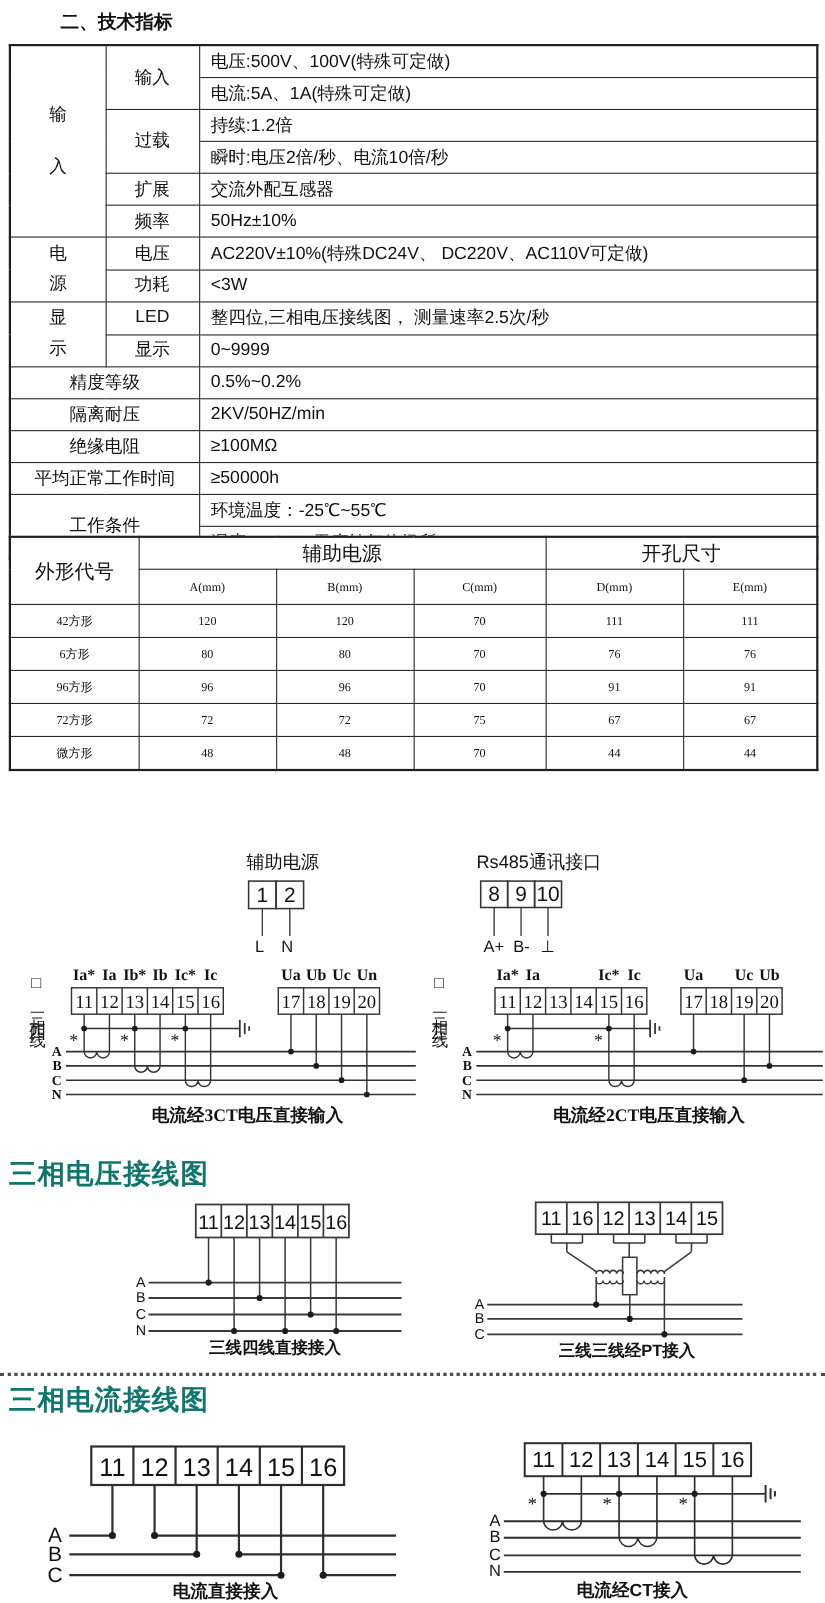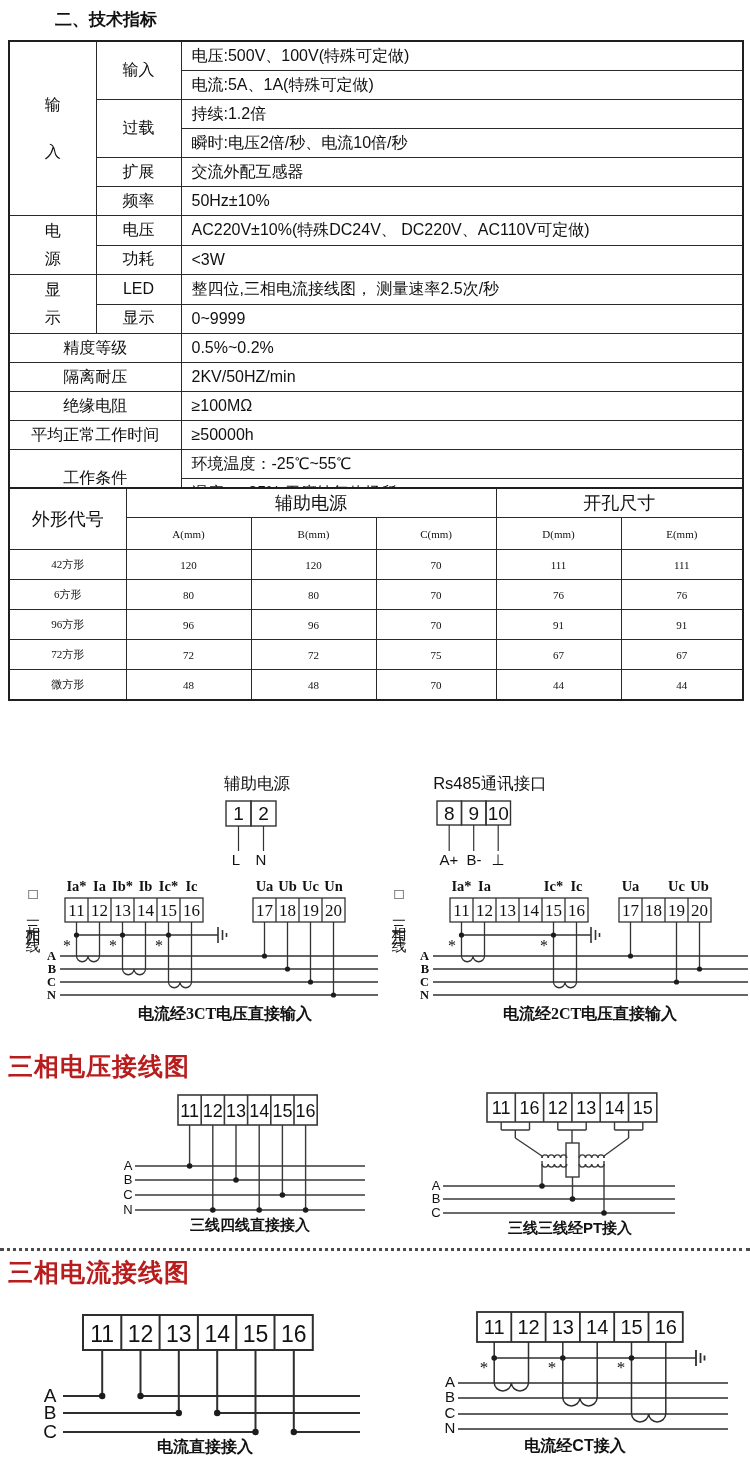--- a/index.html
+++ b/index.html
@@ -4,21 +4,21 @@
 <style>
   html,body{margin:0;padding:0;background:#fff;}
   .page{position:relative;width:750px;height:1457px;background:#fff;overflow:hidden;
         font-family:"Liberation Serif",serif;color:#111;}
   .abs{position:absolute;}
 
   
   .doc-title{font-size:17px;font-weight:bold;font-family:"Liberation Serif",serif;}
   .wiring-heading{font-size:40px;font-weight:700;letter-spacing:-1px;color:#000;
                   font-family:"Liberation Sans",sans-serif;white-space:nowrap;}
-  .section-heading{font-size:25px;font-weight:800;letter-spacing:1px;color:#b91c1c;
+  .section-heading{font-size:25px;font-weight:800;letter-spacing:1px;color:#0f766e;
                    font-family:"Liberation Sans",sans-serif;white-space:nowrap;}
 
   
   table{border-collapse:collapse;table-layout:fixed;background:#fff;}
   .spec{width:734px;border:2px solid #1f1f1f;}
   .spec td{border:1px solid #2a2a2a;font-size:16px;text-align:center;padding:1px 3px;height:26px;
            font-family:Liberation Sans, sans-serif;color:#101010;margin-left:12px;}
   .spec td.val{text-align:left;padding-left:10px;}
   .spec td.grp{white-space:pre-line;line-height:2.9;}
   .spec td.grp2{white-space:pre-line;line-height:1.75;}
@@ -87,21 +87,21 @@
       <td class="val">AC220V±10%(特殊DC24V、 DC220V、AC110V可定做)</td>
     </tr>
     <tr>
       <td>功耗</td>
       <td class="val">&lt;3W</td>
     </tr>
     <tr>
       <td rowspan="2" class="grp2">显
 示</td>
       <td>LED</td>
-      <td class="val">整四位,三相电流接线图， 测量速率2.5次/秒</td>
+      <td class="val">整四位,三相电压接线图， 测量速率2.5次/秒</td>
     </tr>
     <tr>
       <td>显示</td>
       <td class="val">0~9999</td>
     </tr>
     <tr>
       <td colspan="2">精度等级</td>
       <td class="val">0.5%~0.2%</td>
     </tr>
     <tr>

